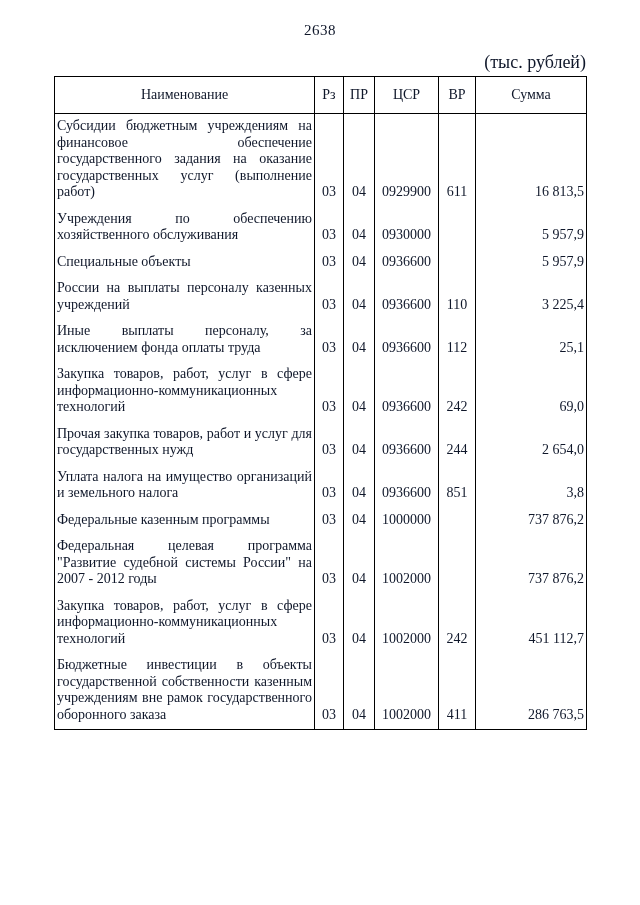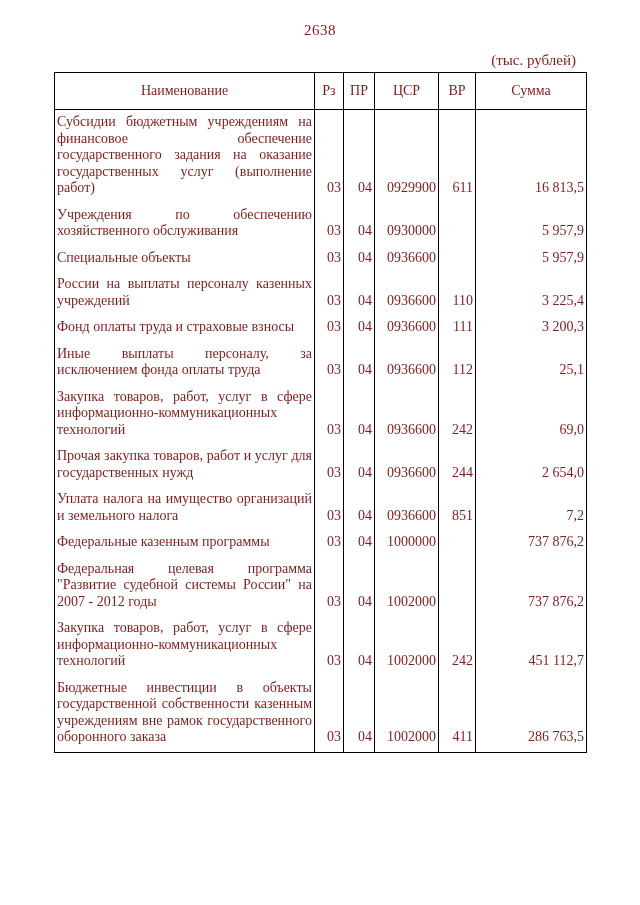--- a/index.html
+++ b/index.html
@@ -1,39 +1,39 @@
 <!DOCTYPE html>
 <html><head>
 <meta charset="utf-8">
 <style>
   html,body{margin:0;padding:0;background:#ffffff;}
   .page{
     width:640px;
     height:781px;
     background:#ffffff;
-    color:#7f1d1d;
+    color:#0f172a;
     font-family:"Liberation Serif", serif;
     position:relative;
     overflow:hidden;
     box-sizing:border-box;
   }
   .page-number{
     text-align:center;
     padding-top:22px;
     font-size:15px;
     letter-spacing:0.5px;
   }
   .table-wrap{
     width:532px;
     margin:0 auto;
   }
   .unit-label{
     text-align:right;
-    font-size:15px;
-    margin:13px 10px 3px 0;
+    font-size:18px;
+    margin:13px 0 3px 0;
   }
   table.budget{
     border-collapse:collapse;
     width:100%;
     table-layout:fixed;
     border:1.5px solid #000;
   }
   table.budget th{
     border:1px solid #000;
     font-weight:normal;
@@ -48,21 +48,21 @@
     font-size:14px;
     line-height:1.18;
     vertical-align:bottom;
     padding:4px 2px 6px 2px;
   }
   td.c-name{
     text-align:justify;
     padding-left:5px;
     padding-right:8px;
   }
-  td.c-code{ text-align:right; }
+  td.c-code{ text-align:center; }
   td.c-sum{ text-align:right; padding-right:9px; }
   col.w-name{width:260px;}
   col.w-rz{width:29px;}
   col.w-pr{width:31px;}
   col.w-csr{width:64px;}
   col.w-vr{width:37px;}
   col.w-sum{width:111px;}
 </style>
 </head>
 <body>
@@ -121,28 +121,20 @@
           </tr>
           <tr>
             <td class="c-name">России на выплаты персоналу казенных учреждений</td>
             <td class="c-code">03</td>
             <td class="c-code">04</td>
             <td class="c-code">0936600</td>
             <td class="c-code">110</td>
             <td class="c-sum">3 225,4</td>
           </tr>
           <tr>
-            <td class="c-name">Фонд оплаты труда и страховые взносы</td>
-            <td class="c-code">03</td>
-            <td class="c-code">04</td>
-            <td class="c-code">0936600</td>
-            <td class="c-code">111</td>
-            <td class="c-sum">3 200,3</td>
-          </tr>
-          <tr>
             <td class="c-name">Иные выплаты персоналу, за исключением фонда оплаты труда</td>
             <td class="c-code">03</td>
             <td class="c-code">04</td>
             <td class="c-code">0936600</td>
             <td class="c-code">112</td>
             <td class="c-sum">25,1</td>
           </tr>
           <tr>
             <td class="c-name">Закупка товаров, работ, услуг в сфере информационно-коммуникационных технологий</td>
             <td class="c-code">03</td>
@@ -158,21 +150,21 @@
             <td class="c-code">0936600</td>
             <td class="c-code">244</td>
             <td class="c-sum">2 654,0</td>
           </tr>
           <tr>
             <td class="c-name">Уплата налога на имущество организаций и земельного налога</td>
             <td class="c-code">03</td>
             <td class="c-code">04</td>
             <td class="c-code">0936600</td>
             <td class="c-code">851</td>
-            <td class="c-sum">7,2</td>
+            <td class="c-sum">3,8</td>
           </tr>
           <tr>
             <td class="c-name">Федеральные казенным программы</td>
             <td class="c-code">03</td>
             <td class="c-code">04</td>
             <td class="c-code">1000000</td>
             <td class="c-code"></td>
             <td class="c-sum">737 876,2</td>
           </tr>
           <tr>

